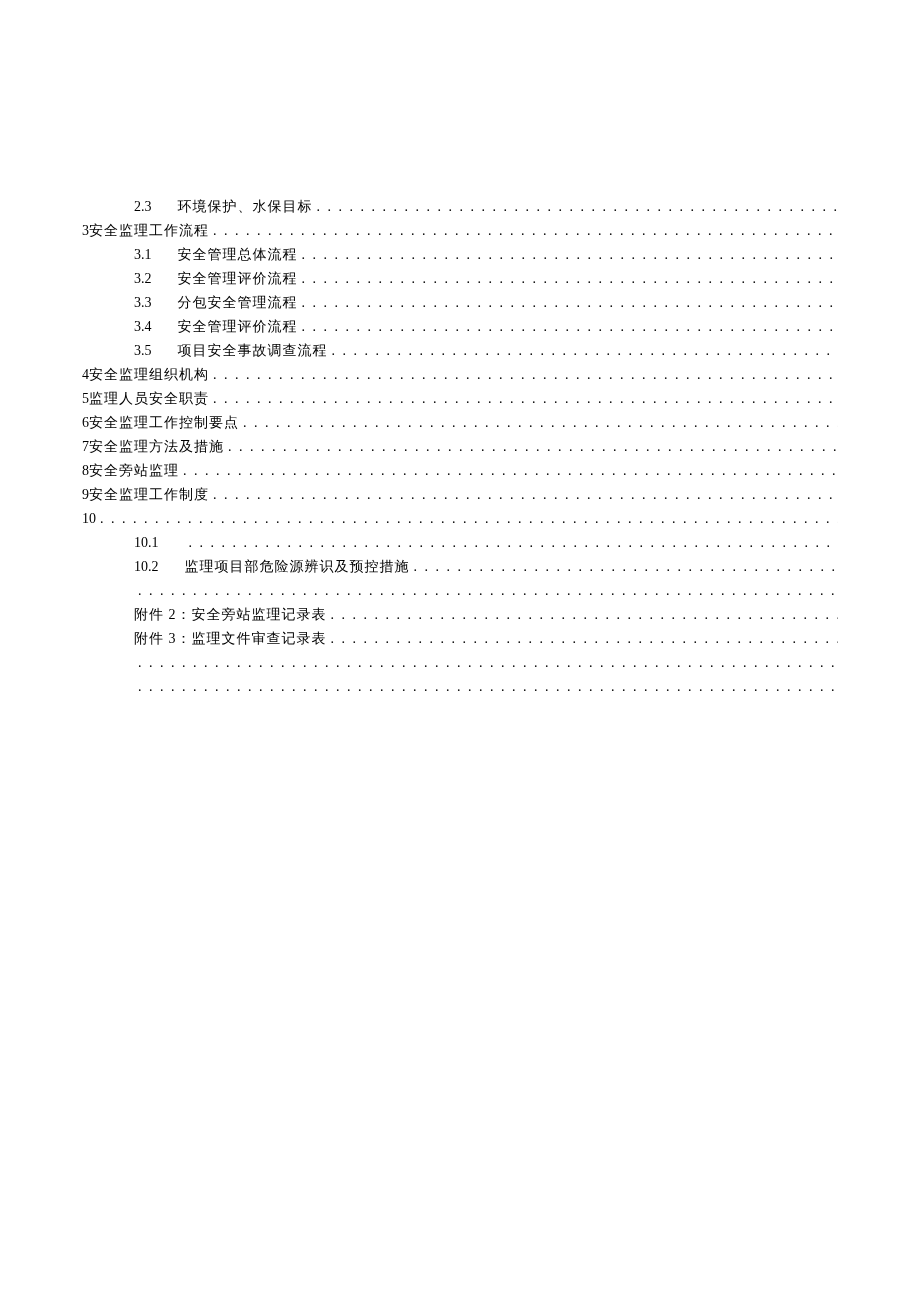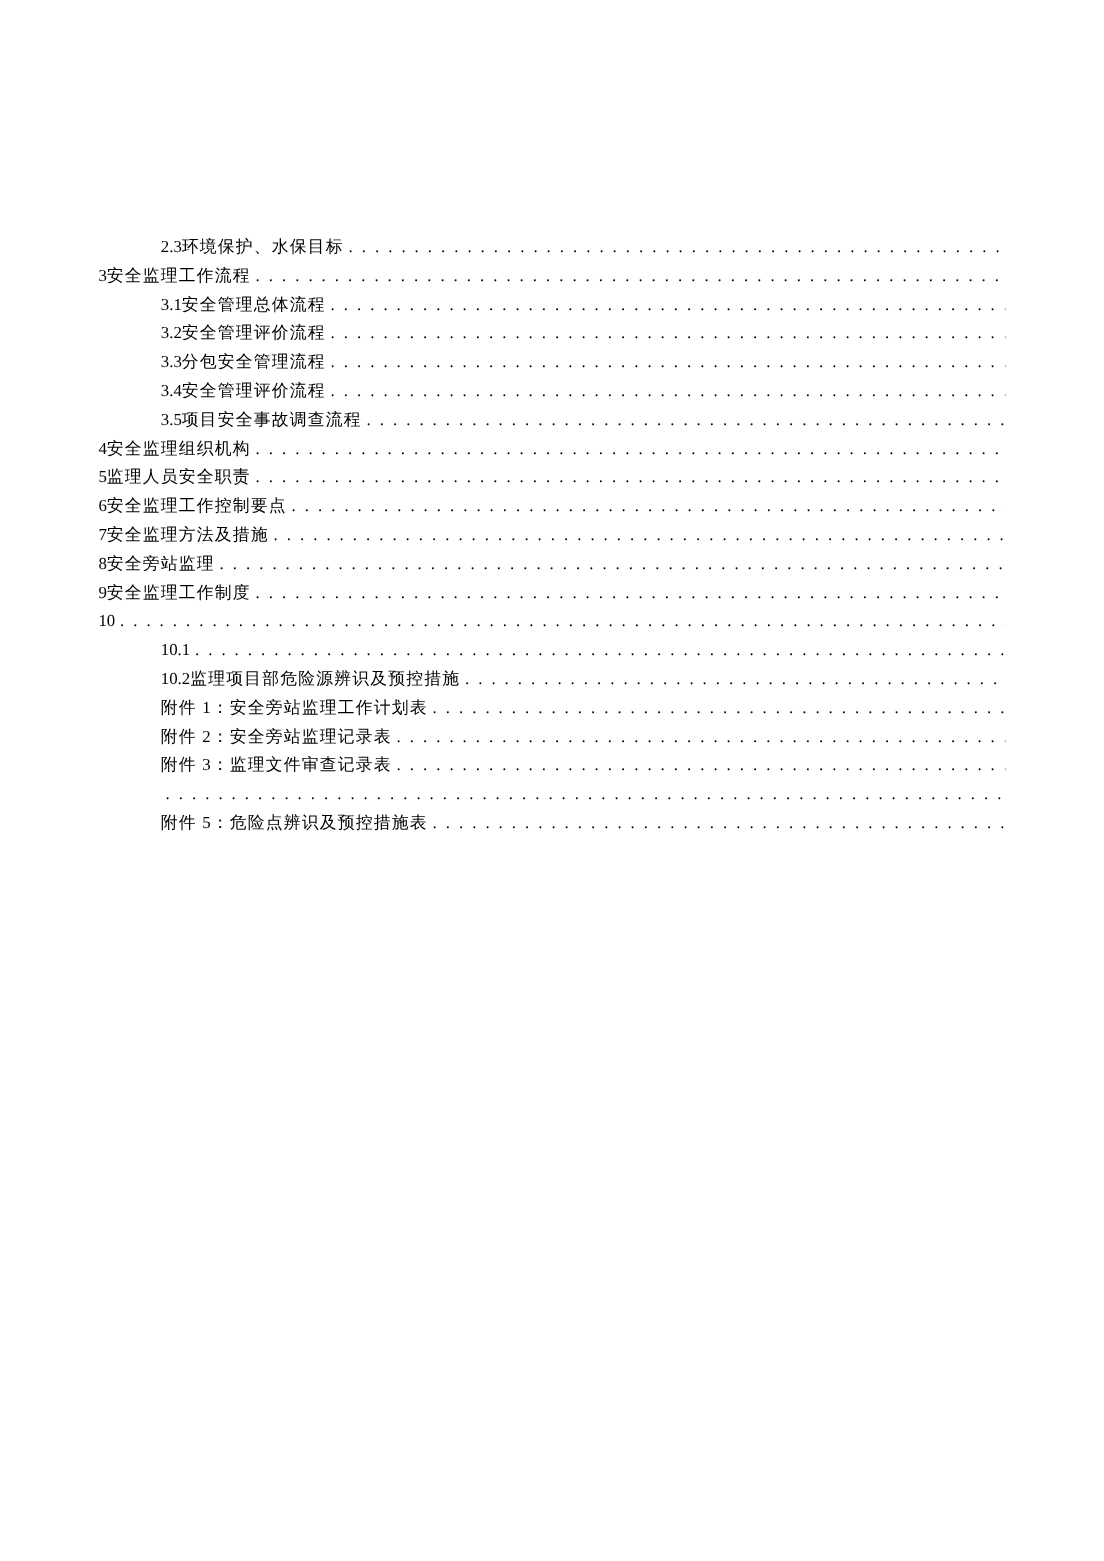--- a/index.html
+++ b/index.html
@@ -27,21 +27,21 @@
     .toc-entry.level-1 {
       padding-left: 0;
     }
     .toc-entry.level-2 {
       padding-left: 52px;
     }
     .toc-num {
       flex: 0 0 auto;
     }
     .toc-num.sub {
-      margin-right: 0;
+      margin-right: 26px;
     }
     .toc-title {
       flex: 0 0 auto;
       letter-spacing: 1px;
     }
     .toc-dots {
       flex: 1 1 auto;
       overflow: hidden;
       letter-spacing: 2px;
       margin-left: 4px;
@@ -123,31 +123,29 @@
     <div class="toc-entry level-2">
       <span class="toc-num sub">10.1</span>
       <span class="toc-dots">. . . . . . . . . . . . . . . . . . . . . . . . . . . . . . . . . . . . . . . . . . . . . . . . . . . . . . . . . . . . . . . . . . . . . . . . . . . . . . . . . . . . . . . . . . . . . . . . . . . . . . . . . . . . . . . . . . . . . . . . . . . . . .</span>
     </div>
     <div class="toc-entry level-2">
       <span class="toc-num sub">10.2</span>
       <span class="toc-title">监理项目部危险源辨识及预控措施</span>
       <span class="toc-dots">. . . . . . . . . . . . . . . . . . . . . . . . . . . . . . . . . . . . . . . . . . . . . . . . . . . . . . . . . . . . . . . . . . . . . . . . . . . . . . . . . . . . . . . . . . . . . . . . . . . . . . . . . . . . . . . . . . . . . . . . . . . . . .</span>
     </div>
     <div class="toc-entry level-2">
-      <span class="toc-title">附件 1：安全旁站监理工作计划表</span>
       <span class="toc-dots">. . . . . . . . . . . . . . . . . . . . . . . . . . . . . . . . . . . . . . . . . . . . . . . . . . . . . . . . . . . . . . . . . . . . . . . . . . . . . . . . . . . . . . . . . . . . . . . . . . . . . . . . . . . . . . . . . . . . . . . . . . . . . .</span>
     </div>
     <div class="toc-entry level-2">
       <span class="toc-title">附件 2：安全旁站监理记录表</span>
       <span class="toc-dots">. . . . . . . . . . . . . . . . . . . . . . . . . . . . . . . . . . . . . . . . . . . . . . . . . . . . . . . . . . . . . . . . . . . . . . . . . . . . . . . . . . . . . . . . . . . . . . . . . . . . . . . . . . . . . . . . . . . . . . . . . . . . . .</span>
     </div>
     <div class="toc-entry level-2">
       <span class="toc-title">附件 3：监理文件审查记录表</span>
       <span class="toc-dots">. . . . . . . . . . . . . . . . . . . . . . . . . . . . . . . . . . . . . . . . . . . . . . . . . . . . . . . . . . . . . . . . . . . . . . . . . . . . . . . . . . . . . . . . . . . . . . . . . . . . . . . . . . . . . . . . . . . . . . . . . . . . . .</span>
     </div>
     <div class="toc-entry level-2">
       <span class="toc-dots">. . . . . . . . . . . . . . . . . . . . . . . . . . . . . . . . . . . . . . . . . . . . . . . . . . . . . . . . . . . . . . . . . . . . . . . . . . . . . . . . . . . . . . . . . . . . . . . . . . . . . . . . . . . . . . . . . . . . . . . . . . . . . .</span>
     </div>
     <div class="toc-entry level-2">
-      <span class="toc-title">附件 5：危险点辨识及预控措施表</span>
       <span class="toc-dots">. . . . . . . . . . . . . . . . . . . . . . . . . . . . . . . . . . . . . . . . . . . . . . . . . . . . . . . . . . . . . . . . . . . . . . . . . . . . . . . . . . . . . . . . . . . . . . . . . . . . . . . . . . . . . . . . . . . . . . . . . . . . . .</span>
     </div>
   </div>
 
 </body></html>

